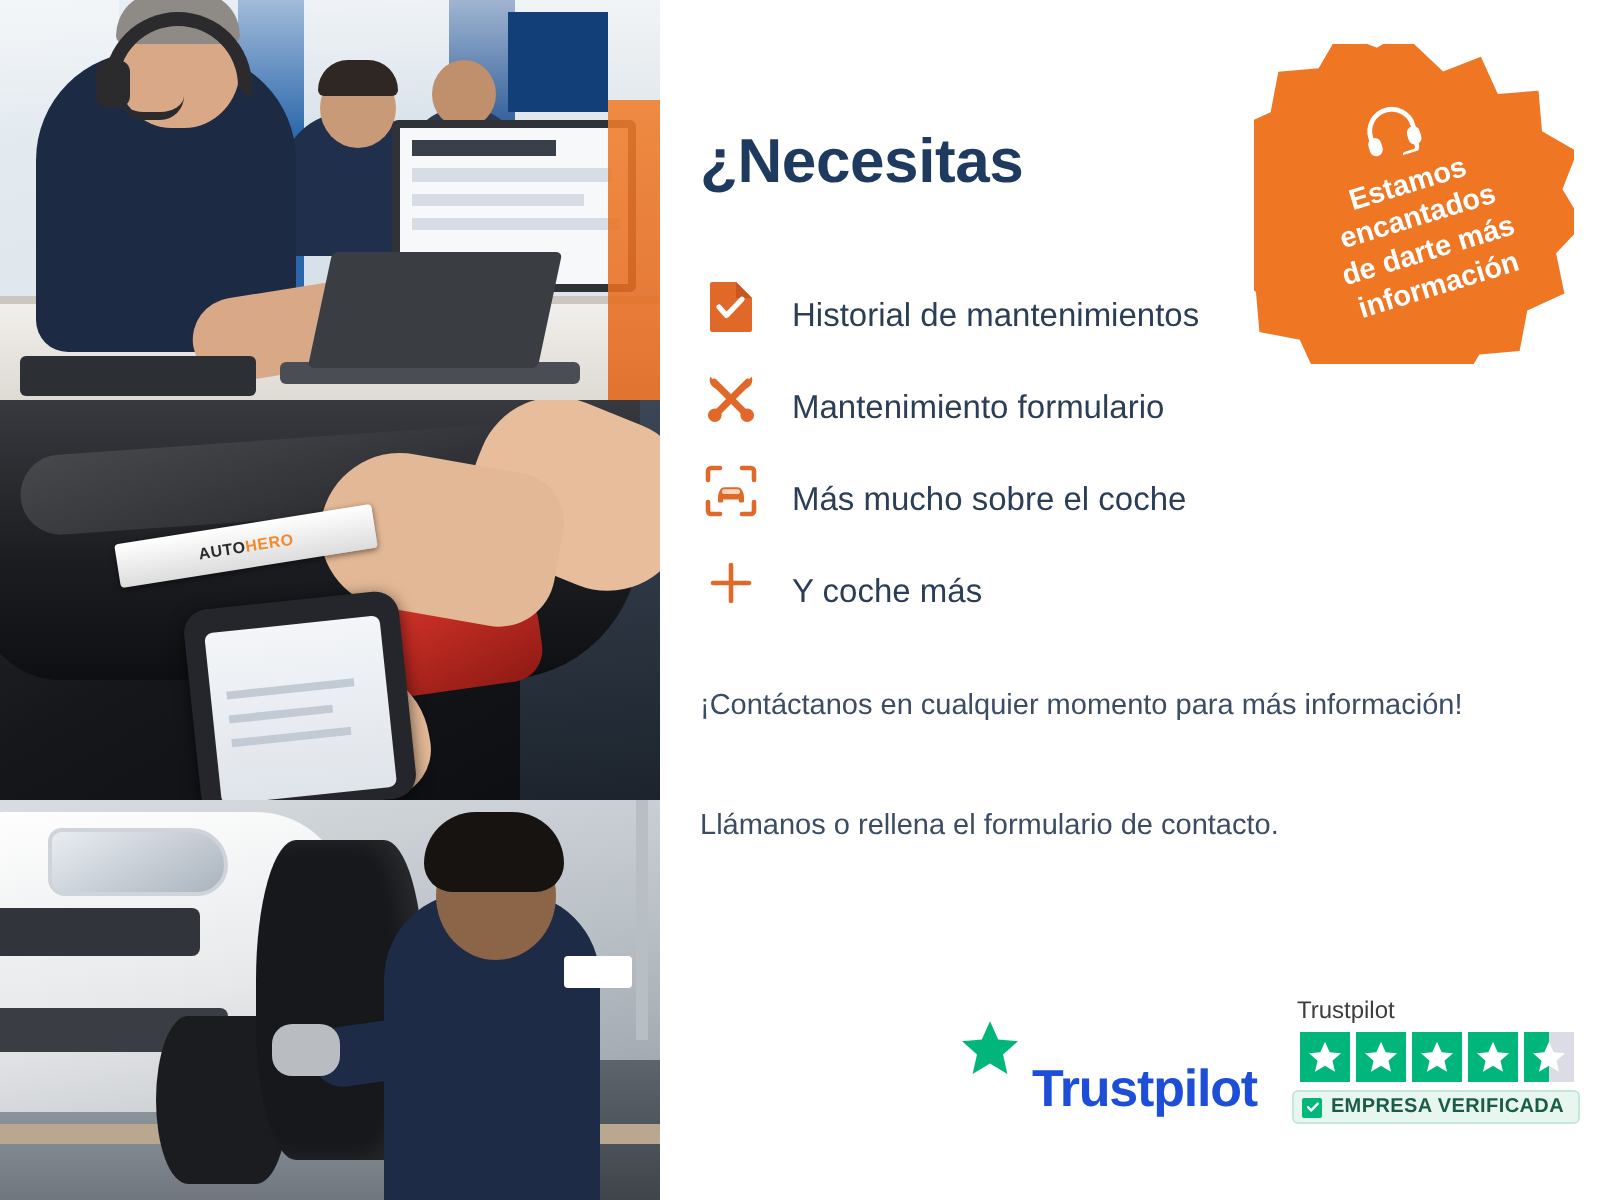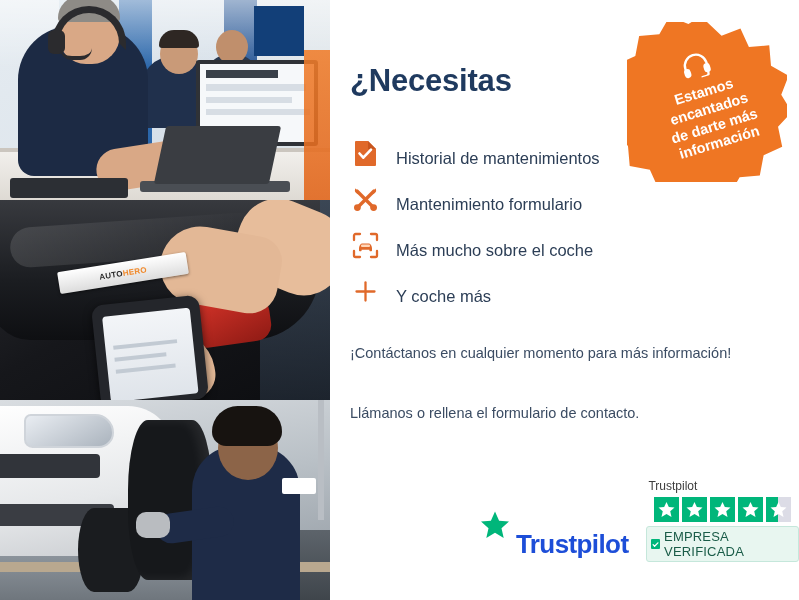--- a/index.html
+++ b/index.html
@@ -160,21 +160,21 @@
   .tp-right { display:flex; flex-direction:column; align-items:center; gap:4px; }
   .tp-excelente { font-size:12px; color:#3d3d3d; align-self:flex-start; margin-left:2px; }
   .tp-stars { display:flex; gap:3px; }
   .tp-star { width:25px; height:25px; background:#00b67a; display:flex; align-items:center;
       justify-content:center; position:relative; }
   .tp-star.half { background:linear-gradient(90deg,#00b67a 50%,#dcdce6 50%); }
   .tp-verified { display:flex; align-items:center; gap:4px; background:#e8f6f0;
       border:1px solid #c5e7db; border-radius:3px; padding:2px 7px 2px 4px; }
   .tp-vcheck { width:10px; height:10px; background:#00b67a; border-radius:1px;
       display:flex; align-items:center; justify-content:center; }
-  .tp-vtext { font-size:13px; font-weight:400; color:#1a5c48; letter-spacing:.2px; }
+  .tp-vtext { font-size:10px; font-weight:700; color:#1a5c48; letter-spacing:.2px; }
 
   
   .badge { position:absolute; right:12px; top:22px; width:160px; height:160px; }
   .badge-shape { position:absolute; inset:0; background:#ef7623;
       clip-path: polygon(
         50.0% 0.0%, 59.1% 8.6%, 70.9% 4.0%, 76.2% 15.6%, 88.9% 14.6%,
         90.0% 27.3%, 101.0% 33.6%, 96.4% 45.4%, 103.0% 56.3%, 94.4% 65.4%,
         97.0% 78.0%, 85.4% 83.3%, 83.0% 95.9%, 70.4% 97.0%, 64.0% 108.0%,
         52.2% 103.4%, 41.3% 110.0%, 32.2% 101.4%, 19.6% 104.0%, 14.3% 92.4%,
         1.7% 90.0%, 0.6% 77.4%, -10.4% 71.0%, -5.8% 59.2%, -12.4% 48.3%,

